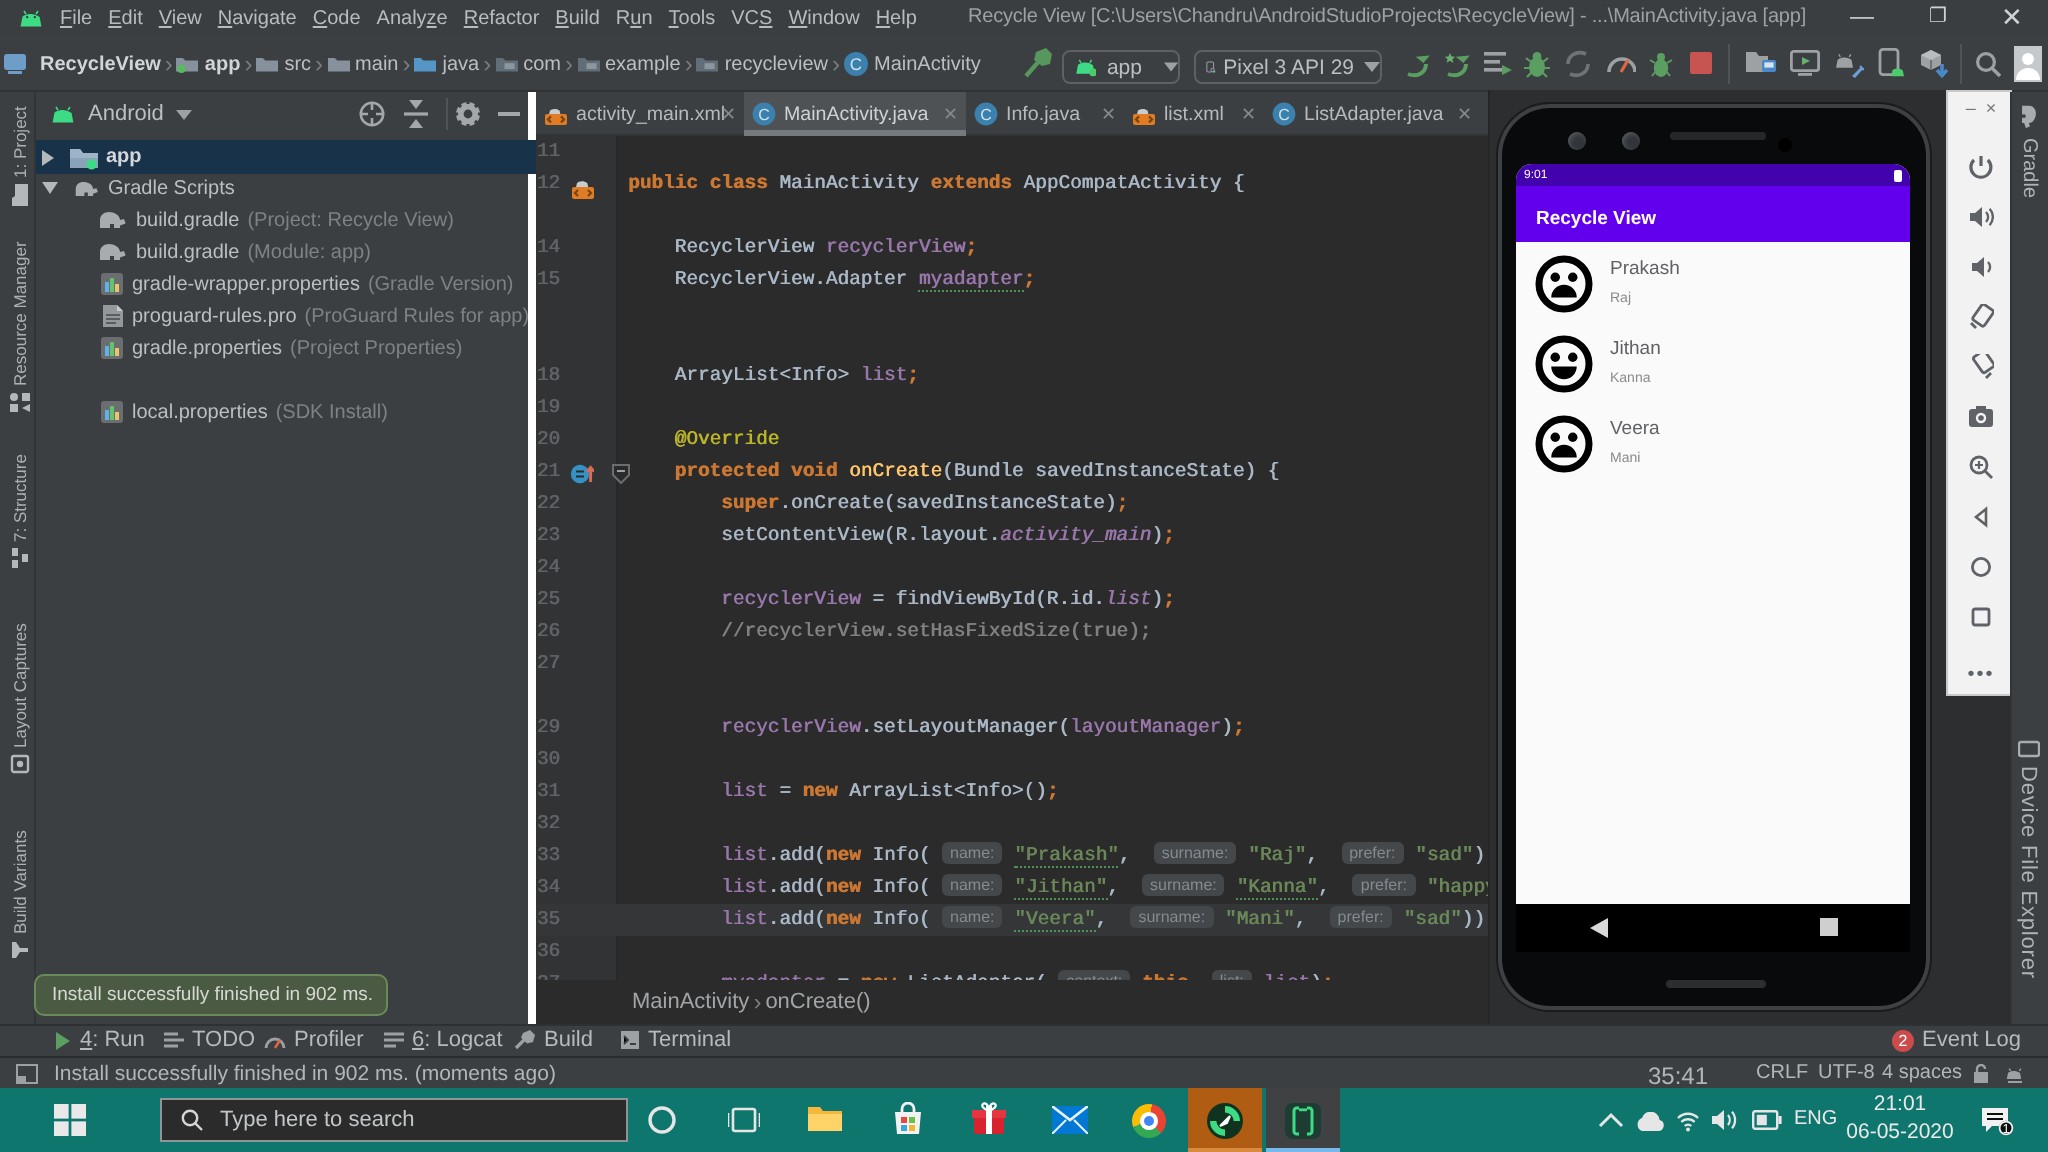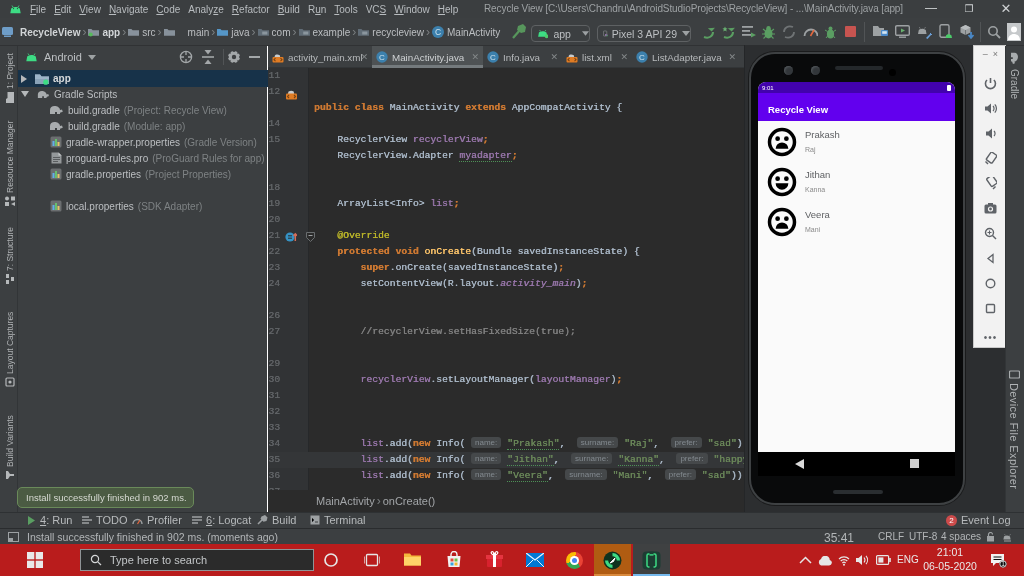--- a/index.html
+++ b/index.html
@@ -18,36 +18,36 @@
 .crumb b{color:#d2d5d7}
 .sep{color:#7a7e80;font-size:12px;margin:0 2px}
 .ddl{position:absolute;top:25px;height:17px;border:1px solid #5e6163;border-radius:4px;display:flex;align-items:center;color:#bcbfc2;font-size:10.5px;white-space:nowrap;overflow:hidden}
 
 #lstripe{position:absolute;left:0;top:46px;width:18px;height:482px;background:#3c3f41;border-right:1px solid #323537}
 .vlab{position:absolute;transform:rotate(-90deg);transform-origin:top left;display:flex;align-items:center;
  height:15px;color:#aeb1b3;font-size:8.5px;white-space:nowrap;gap:3px}
 .vlabR{position:absolute;transform:rotate(90deg);transform-origin:top left;display:flex;align-items:center;
  height:19px;color:#b0b3b5;font-size:10px;white-space:nowrap;gap:4px}
 
-#project{position:absolute;left:18px;top:46px;width:250px;height:466px;background:#3c3f41;border-right:1px solid #ffffff}
+#project{position:absolute;left:18px;top:46px;width:250px;height:466px;background:#3c3f41;border-right:4px solid #ffffff}
 #phead{position:absolute;left:0;top:0;width:250px;height:22px;display:flex;align-items:center;color:#bcbfc2;font-size:11px}
 .trow{position:absolute;left:0;width:250px;height:16px;display:flex;align-items:center;color:#bcbfc2;font-size:10px;white-space:nowrap;overflow:hidden}.trow svg{flex-shrink:0}
 .trow .dim{color:#7e8284;margin-left:4px}
 .arrow{display:inline-block;width:0;height:0}
 
 #editor{position:absolute;left:268px;top:46px;width:737px;height:466px;background:#2b2b2b}
 #tabbar{position:absolute;left:0;top:0;width:737px;height:22px;background:#3c3f41;border-bottom:1px solid #323537}
 .tab{position:absolute;top:0;height:22px;display:flex;align-items:center;color:#b7babc;font-size:9.8px;padding:0 12px 0 4px;gap:4px;white-space:nowrap;overflow:hidden}
 .tab .x{color:#84888a;font-size:9px;margin-left:0;position:absolute;right:4px;top:5.5px}.tab svg{flex-shrink:0}
 .tab.on{background:#4e5254;color:#cfd2d4;box-shadow:inset 0 -3px 0 #747a7d}
 #gutter{position:absolute;left:0;top:22px;width:41px;height:422px;background:#313335;border-right:1px solid #26282a}
 #code{position:absolute;left:0;top:22px;width:737px;height:424px;font-family:"Liberation Mono",monospace;font-size:9.7px;overflow:hidden;text-shadow:0.35px 0 0 currentColor}
 .cl{position:absolute;left:0;width:737px;height:16px;line-height:16px;white-space:pre}
 .ln{position:absolute;left:0;top:0;width:12px;text-align:right;color:#606366;font-size:9.7px}
-.ct{position:absolute;left:46px;top:16px;color:#a9b7c6}
+.ct{position:absolute;left:46px;top:0;color:#a9b7c6}
 .k{color:#cc7832;font-weight:bold}
 .f{color:#9876aa}
 .s{color:#6a8759}
 .su{color:#6a8759;border-bottom:1px dotted #4e9157}
 .fu{color:#9876aa;border-bottom:1px dotted #4e9157}
 .c{color:#808080}
 .an{color:#bbb529}
 .m{color:#ffc66b}
 .it{font-style:italic}
 .hint{display:inline-block;background:#45484a;color:#838a90;font-size:8px;text-shadow:none;font-family:"Liberation Sans",sans-serif;
@@ -59,21 +59,21 @@
 #phone{position:absolute;left:4px;top:7px;width:216px;height:453px;background:#090a0b;border:2px solid #3e4143;border-radius:26px;box-shadow:0 0 0 1px #1a1b1c}
 #screen{position:absolute;left:7px;top:28px;width:197px;height:394px;background:#fafafa;border-radius:8px 8px 0 0;overflow:hidden}
 #estrip{position:absolute;left:228px;top:0;width:33px;height:303px;background:#f2f2f2;border:1px solid #c9c9c9}
 .eico{position:absolute;left:0;width:33px;text-align:center;color:#5f6368}
 
 #rstripe{position:absolute;left:1005px;top:46px;width:19px;height:482px;background:#3c3f41;border-left:1px solid #323537}
 
 #botbar{position:absolute;left:0;top:512px;width:1024px;height:16px;background:#3c3f41;border-top:1px solid #2e3133;color:#b7babc;font-size:11px}
 .bitem{position:absolute;height:16px;display:flex;align-items:center;gap:4px;white-space:nowrap;font-size:11px;color:#b7babc}
 #statusbar{position:absolute;left:0;top:528px;width:1024px;height:16px;background:#3c3f41;border-top:1px solid #2a2c2e;color:#b3b6b8;font-size:10.5px}
-#taskbar{position:absolute;left:0;top:544px;width:1024px;height:32px;background:#b91c1c}
+#taskbar{position:absolute;left:0;top:544px;width:1024px;height:32px;background:#0f766e}
 #balloon{position:absolute;left:17px;top:487px;width:177px;height:21px;background:#4b5b43;border:1px solid #6a8a5a;border-radius:5px;
  color:#d6d9d2;font-size:9.5px;line-height:19px;padding-left:8px;z-index:40}
 svg{display:block}
 </style></head><body>
 <div id="stage">
 
 <div id="titlebar">
  <svg width="13" height="11" viewBox="0 0 13 11" style="margin-left:9px">
         <path d="M2.2 4.5c0-.5 4.3-3.2 8.6 0l.9 4.8H1.3z" fill="#3ddc84"></path>
         <path d="M3 1.5l1 1.6M10 1.5l-1 1.6" stroke="#3ddc84" stroke-width=".8"></path>
@@ -114,21 +114,21 @@
  <b style="margin-left:3px">app</b>
       <span class="sep">›</span>
  <svg width="11" height="10" viewBox="0 0 13 11">
         <path d="M0 2h4l1.5 1.5H13V10H0z" fill="#87919b"></path>
       </svg>
  <span style="margin-left:3px">src</span>
       <span class="sep">›</span>
  <svg width="11" height="10" viewBox="0 0 13 11">
         <path d="M0 2h4l1.5 1.5H13V10H0z" fill="#87919b"></path>
       </svg>
- <span style="margin-left:13px">main</span>
+ <span style="margin-left:3px">main</span>
       <span class="sep">›</span>
  <svg width="11" height="10" viewBox="0 0 13 11">
         <path d="M0 2h4l1.5 1.5H13V10H0z" fill="#5596c7"></path>
       </svg>
  <span style="margin-left:3px">java</span>
       <span class="sep">›</span>
  <svg width="11" height="10" viewBox="0 0 13 11">
         <path d="M0 2h4l1.5 1.5H13V10H0z" fill="#616d77"></path>
         <rect x="5" y="5" width="6" height="3.5" fill="#8b969e"></rect>
       </svg>
@@ -411,21 +411,21 @@
         <span class="dim">(Project Properties)</span>
       </div>
 <div class="trow" style="top:152px">
         <svg width="12" height="12" viewBox="0 0 12 12" style="margin-left:32px">
           <rect x="0.5" y="0.5" width="11" height="11" rx="1.5" fill="#6b6e70"></rect>
           <rect x="2.5" y="5" width="2" height="5" fill="#62b0e8"></rect>
           <rect x="5" y="3" width="2" height="7" fill="#67c06d"></rect>
           <rect x="7.5" y="6" width="2" height="4" fill="#e8c56a"></rect>
         </svg>
         <span style="margin-left:4px">local.properties</span>
-        <span class="dim">(SDK Adapter)</span>
+        <span class="dim">(SDK Install)</span>
       </div>
 </div>
 <div id="editor">
 <div id="tabbar"></div>
 <div class="tab" style="left:0px;width:104px">
         <svg width="12" height="12" viewBox="0 0 12 12">
           <path d="M3 4.3c0-.2 2.4-1.8 4.8 0l.5 2.2H2.4z" fill="#c8ccce"></path>
           <rect x="0.5" y="6" width="11" height="5.5" rx="1" fill="#e07c24"></rect>
           <path d="M3.5 7.2L2 8.7l1.5 1.5M8.5 7.2L10 8.7l-1.5 1.5" stroke="#7a4412" stroke-width="1.1" fill="none"></path>
         </svg>
@@ -472,25 +472,26 @@
 <div class="cl" style="top:16px"><span class="ln">12</span><span class="ct"><span class="k">public</span> <span class="k">class</span> MainActivity <span class="k">extends</span> AppCompatActivity {</span></div>
 <div class="cl" style="top:48px"><span class="ln">14</span><span class="ct">    RecyclerView <span class="f">recyclerView</span><span class="k">;</span></span></div>
 <div class="cl" style="top:64px"><span class="ln">15</span><span class="ct">    RecyclerView.Adapter <span class="fu">myadapter</span><span class="k">;</span></span></div>
 <div class="cl" style="top:112px"><span class="ln">18</span><span class="ct">    ArrayList&lt;Info&gt; <span class="f">list</span><span class="k">;</span></span></div>
 <div class="cl" style="top:128px"><span class="ln">19</span><span class="ct"></span></div>
 <div class="cl" style="top:144px"><span class="ln">20</span><span class="ct">    <span class="an">@Override</span></span></div>
 <div class="cl" style="top:160px"><span class="ln">21</span><span class="ct">    <span class="k">protected</span> <span class="k">void</span> <span class="m">onCreate</span>(Bundle savedInstanceState) {</span></div>
 <div class="cl" style="top:176px"><span class="ln">22</span><span class="ct">        <span class="k">super</span>.onCreate(savedInstanceState)<span class="k">;</span></span></div>
 <div class="cl" style="top:192px"><span class="ln">23</span><span class="ct">        setContentView(R.layout.<span class="f it">activity_main</span>)<span class="k">;</span></span></div>
 <div class="cl" style="top:208px"><span class="ln">24</span><span class="ct"></span></div>
+<div class="cl" style="top:224px"><span class="ln">25</span><span class="ct">        <span class="f">recyclerView</span> = findViewById(R.id.<span class="f it">list</span>)<span class="k">;</span></span></div>
 <div class="cl" style="top:240px"><span class="ln">26</span><span class="ct">        <span class="c">//recyclerView.setHasFixedSize(true);</span></span></div>
 <div class="cl" style="top:256px"><span class="ln">27</span><span class="ct"></span></div>
 <div class="cl" style="top:288px"><span class="ln">29</span><span class="ct">        <span class="f">recyclerView</span>.setLayoutManager(<span class="f">layoutManager</span>)<span class="k">;</span></span></div>
 <div class="cl" style="top:304px"><span class="ln">30</span><span class="ct"></span></div>
-<div class="cl" style="top:320px"><span class="ln">31</span></div>
+<div class="cl" style="top:320px"><span class="ln">31</span><span class="ct">        <span class="f">list</span> = <span class="k">new</span> ArrayList&lt;Info&gt;()<span class="k">;</span></span></div>
 <div class="cl" style="top:336px"><span class="ln">32</span><span class="ct"></span></div>
 <div class="cl" style="top:352px"><span class="ln">33</span><span class="ct">        <span class="f">list</span>.add(<span class="k">new</span> Info( <span class="hint">name:</span> <span class="su">"Prakash"</span>,  <span class="hint">surname:</span> <span class="s">"Raj"</span>,  <span class="hint">prefer:</span> <span class="s">"sad"</span>))<span class="k">;</span></span></div>
 <div class="cl" style="top:368px"><span class="ln">34</span><span class="ct">        <span class="f">list</span>.add(<span class="k">new</span> Info( <span class="hint">name:</span> <span class="su">"Jithan"</span>,  <span class="hint">surname:</span> <span class="su">"Kanna"</span>,  <span class="hint">prefer:</span> <span class="s">"happy"</span>))<span class="k">;</span></span></div>
 <div class="cl" style="top:384px"><span class="ln">35</span><span class="ct">        <span class="f">list</span>.add(<span class="k">new</span> Info( <span class="hint">name:</span> <span class="su">"Veera"</span>,  <span class="hint">surname:</span> <span class="s">"Mani"</span>,  <span class="hint">prefer:</span> <span class="s">"sad"</span>))<span class="k">;</span></span></div>
 <div class="cl" style="top:400px"><span class="ln">36</span><span class="ct"></span></div>
 <div class="cl" style="top:416px"><span class="ln">37</span><span class="ct">        <span class="fu">myadapter</span> = <span class="k">new</span> ListAdapter( <span class="hint">context:</span> <span class="k">this</span>, <span class="hint">list:</span> <span class="f">list</span>)<span class="k">;</span></span></div>
 </div>
 <div class="abs" style="left:17px;top:41px">
         <svg width="13" height="13" viewBox="0 0 13 13">
           <path d="M3.5 4.6c0-.2 2.6-2 5.2 0l.5 2.4H2.9z" fill="#c8ccce"></path>

